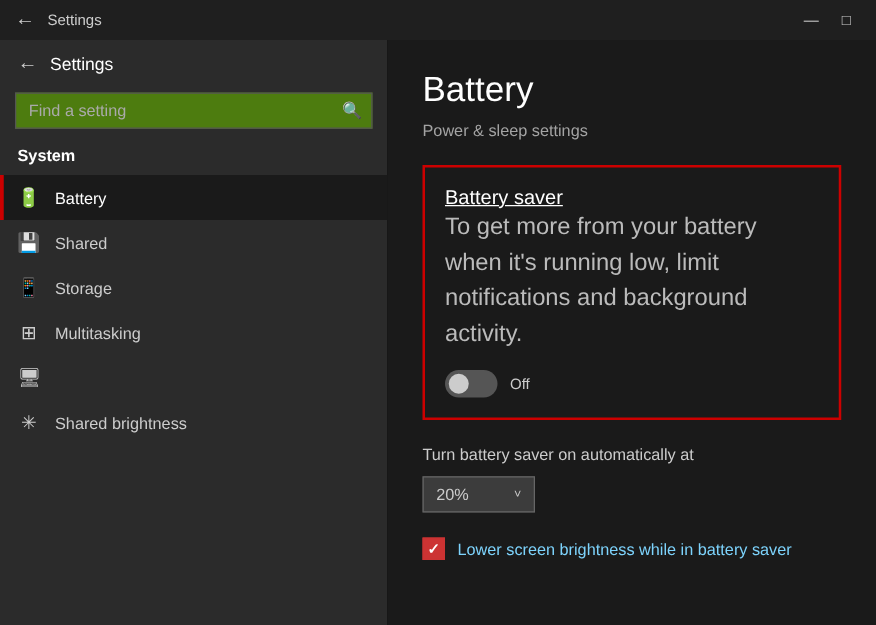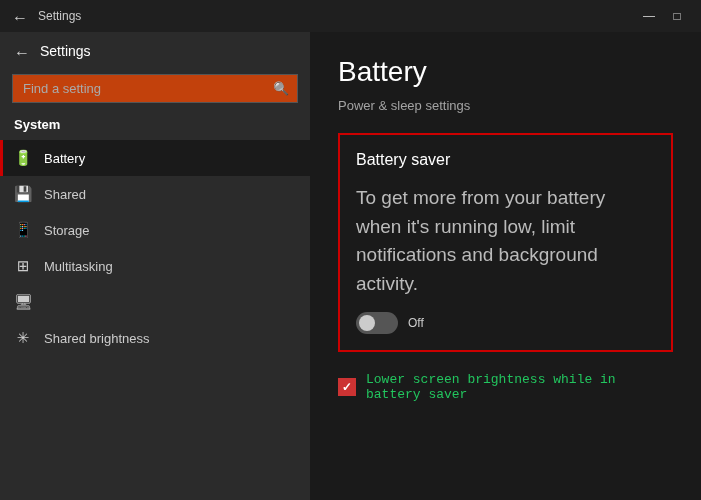--- a/index.html
+++ b/index.html
@@ -81,21 +81,21 @@
     }
 
     .search-box {
       margin: 6px 12px 10px 12px;
       position: relative;
       display: flex;
       align-items: center;
     }
     .search-input {
       width: 100%;
-      background: #c2410c;
+      background: #4d7c0f;
       border: 1px solid #555;
       color: #ccc;
       padding: 6px 30px 6px 10px;
       font-size: 13px;
       outline: none;
     }
     .search-input::placeholder {
       color: #aaa;
     }
     .search-icon-box {
@@ -174,21 +174,22 @@
     .battery-saver-card {
       border: 2px solid #cc0000;
       padding: 16px;
       margin-bottom: 20px;
     }
 
     .card-title {
       color: #fff;
       font-size: 16px;
       font-weight: 400;
-      margin-bottom: 15px;
+      margin-bottom: 0;
+      text-decoration: underline;
     }
 
     .card-description {
       color: #bbb;
       font-size: 19px;
       line-height: 1.5;
       margin-bottom: 14px;
     }
 
     .toggle-row {
@@ -267,23 +268,22 @@
       justify-content: center;
       flex-shrink: 0;
       cursor: pointer;
     }
     .checkmark {
       color: #fff;
       font-size: 12px;
       font-weight: bold;
     }
     .checkbox-label {
-      color: #22c55e;
-      font-size: 13px;
-      font-family: Liberation Mono, monospace;
+      color: #7dd3fc;
+      font-size: 13px;
     }
   </style>
 </head>
 <body>
 
 <div class="title-bar">
   <div class="title-bar-left">
     <span class="back-btn">←</span>
     <span class="title-bar-title">Settings</span>
   </div>
@@ -345,20 +345,27 @@
     <div class="battery-saver-card">
       <div class="card-title">Battery saver</div>
       <div class="card-description">To get more from your battery when it's running low, limit notifications and background activity.</div>
       <div class="toggle-row">
         <div class="toggle-switch"></div>
         <span class="toggle-label">Off</span>
       </div>
     </div>
 
     
+    <div class="dropdown-row">
+      <div class="section-label">Turn battery saver on automatically at</div>
+      <div class="dropdown">
+        <span>20%</span>
+        <span class="dropdown-arrow">˅</span>
+      </div>
+    </div>
 
     
     <div class="checkbox-row">
       <div class="checkbox-box">
         <span class="checkmark">✓</span>
       </div>
       <span class="checkbox-label">Lower screen brightness while in battery saver</span>
     </div>
   </div>
 </div>

